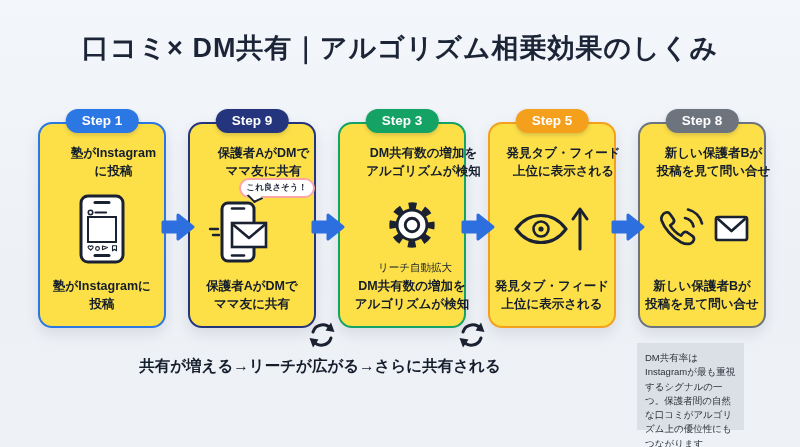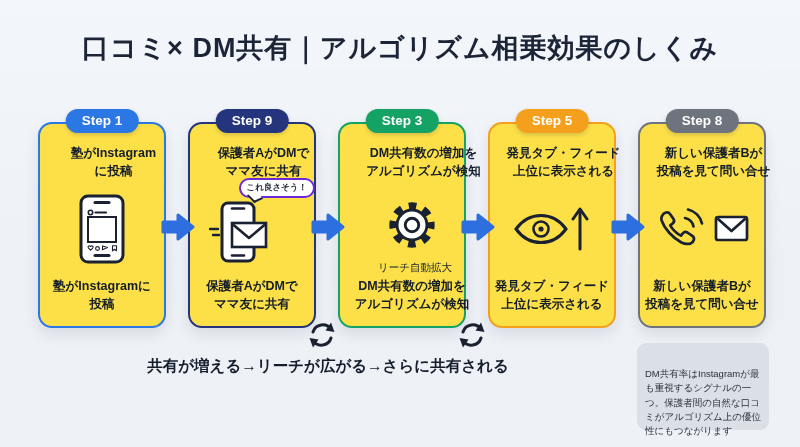--- a/index.html
+++ b/index.html
@@ -31,37 +31,37 @@
   .card-text{
     font-size:12.5px;font-weight:bold;color:#141d2c;text-align:center;
     line-height:1.4;white-space:pre-line;width:124px;
   }
   .card-text.top{margin-top:21px;margin-left:23px;}
   .card-text.bottom{margin-bottom:13px;}
   .icon-area{flex:1;display:flex;align-items:center;justify-content:center;position:relative;width:100%;}
   .caption{font-size:10.5px;font-weight:normal;color:#17202e;margin:-8px 0 3px 6px;}
   .bubble{
     position:absolute;top:-2px;right:-1px;background:#fff;
-    border:2px solid #6d28d9;border-radius:11px;padding:2px 6px;
+    border:2px solid #fca5a5;border-radius:11px;padding:2px 6px;
     font-size:8.5px;font-weight:bold;color:#1a2130;white-space:nowrap;z-index:2;
   }
   .bubble::after{
     content:"";position:absolute;left:9px;bottom:-6px;width:8px;height:8px;
     background:#fff;border-left:2px solid #1a2130;border-bottom:2px solid #1a2130;
     transform:rotate(-25deg) skewX(20deg);
   }
   .flow-arrow{position:absolute;top:212px;width:36px;height:30px;}
   .cycle-icon{position:absolute;top:319px;width:32px;height:32px;}
   .cycle-text{
     position:absolute;top:356px;left:0;width:640px;text-align:center;
-    font-size:15.5px;font-weight:bold;color:#141d2c;margin-left:8px;
+    font-size:15.5px;font-weight:bold;color:#141d2c;
   }
   .note-box{
-    position:absolute;left:637px;top:343px;width:132px;height:87px;
-    background:#dbdfe6;border-radius:9px;padding:24px 8px;box-sizing:border-box;
+    position:absolute;left:637px;top:343px;width:107px;height:87px;
+    background:#dbdfe6;border-radius:0;padding:8px 8px;box-sizing:border-box;
     font-size:9.5px;line-height:1.5;color:#2b313b;
   }
 </style>
 </head>
 <body>
 
 <div class="canvas">
 
   <h1 class="title">口コミ× DM共有｜アルゴリズム相乗効果のしくみ</h1>
 

